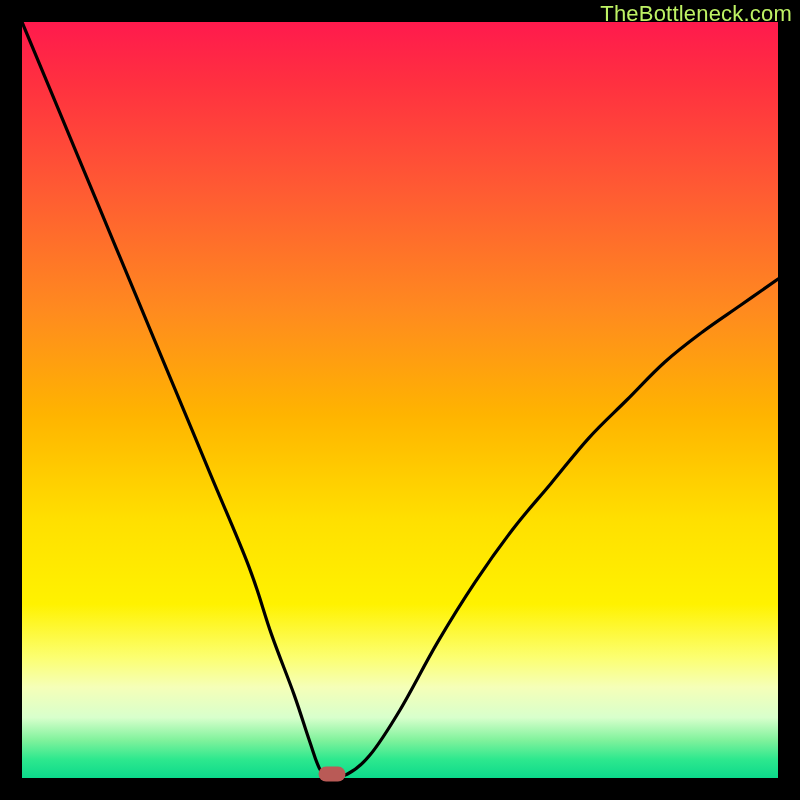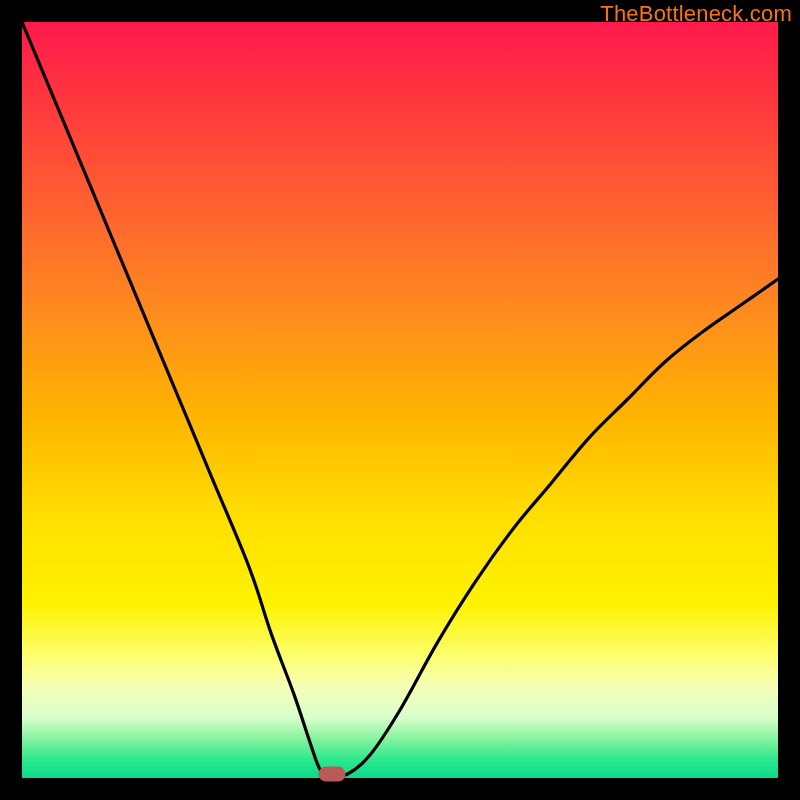--- a/index.html
+++ b/index.html
@@ -61,21 +61,21 @@
     width: 27px;
     height: 15px;
     border-radius: 9px;
     background: #b95a56;
     transform: translate(-50%, -50%);
   }
   .watermark {
     position: absolute;
     top: 1px;
     right: 8px;
-    color: #f97316;
+    color: #bef264;
     font-size: 22px;
     font-weight: 500;
     letter-spacing: 0.2px;
   }
 </style>
 </head>
 <body>
 
 <div class="watermark">TheBottleneck.com</div>
 

